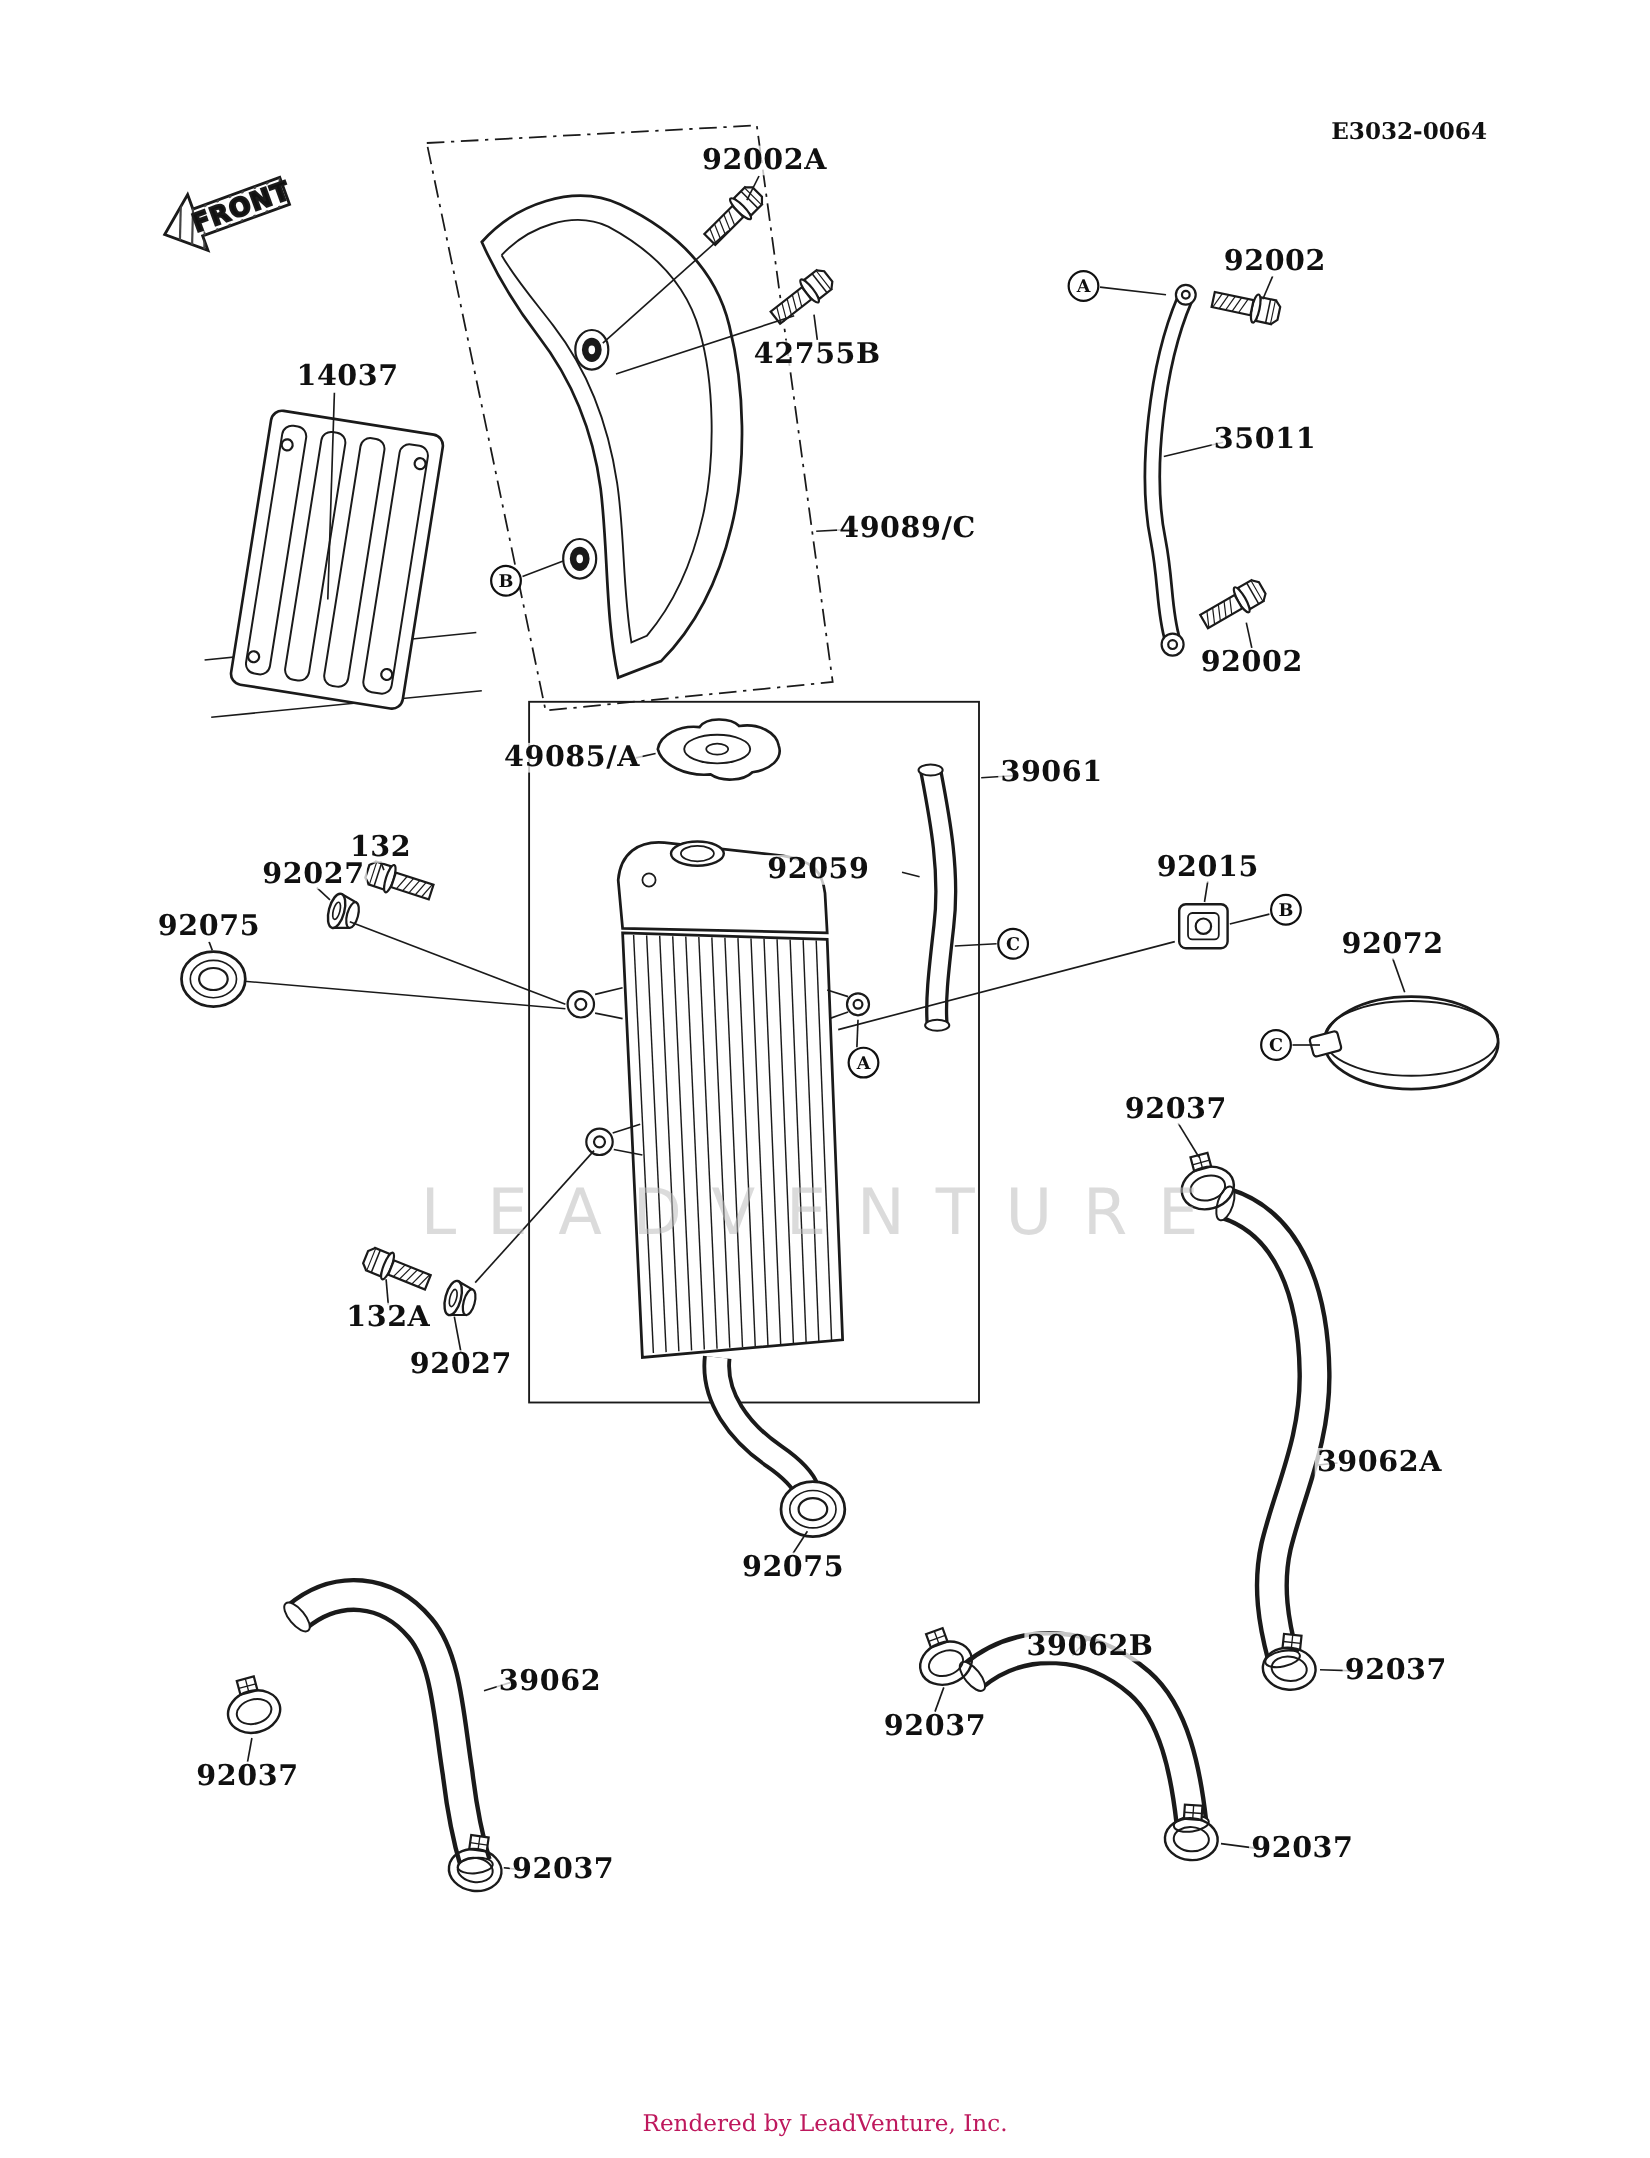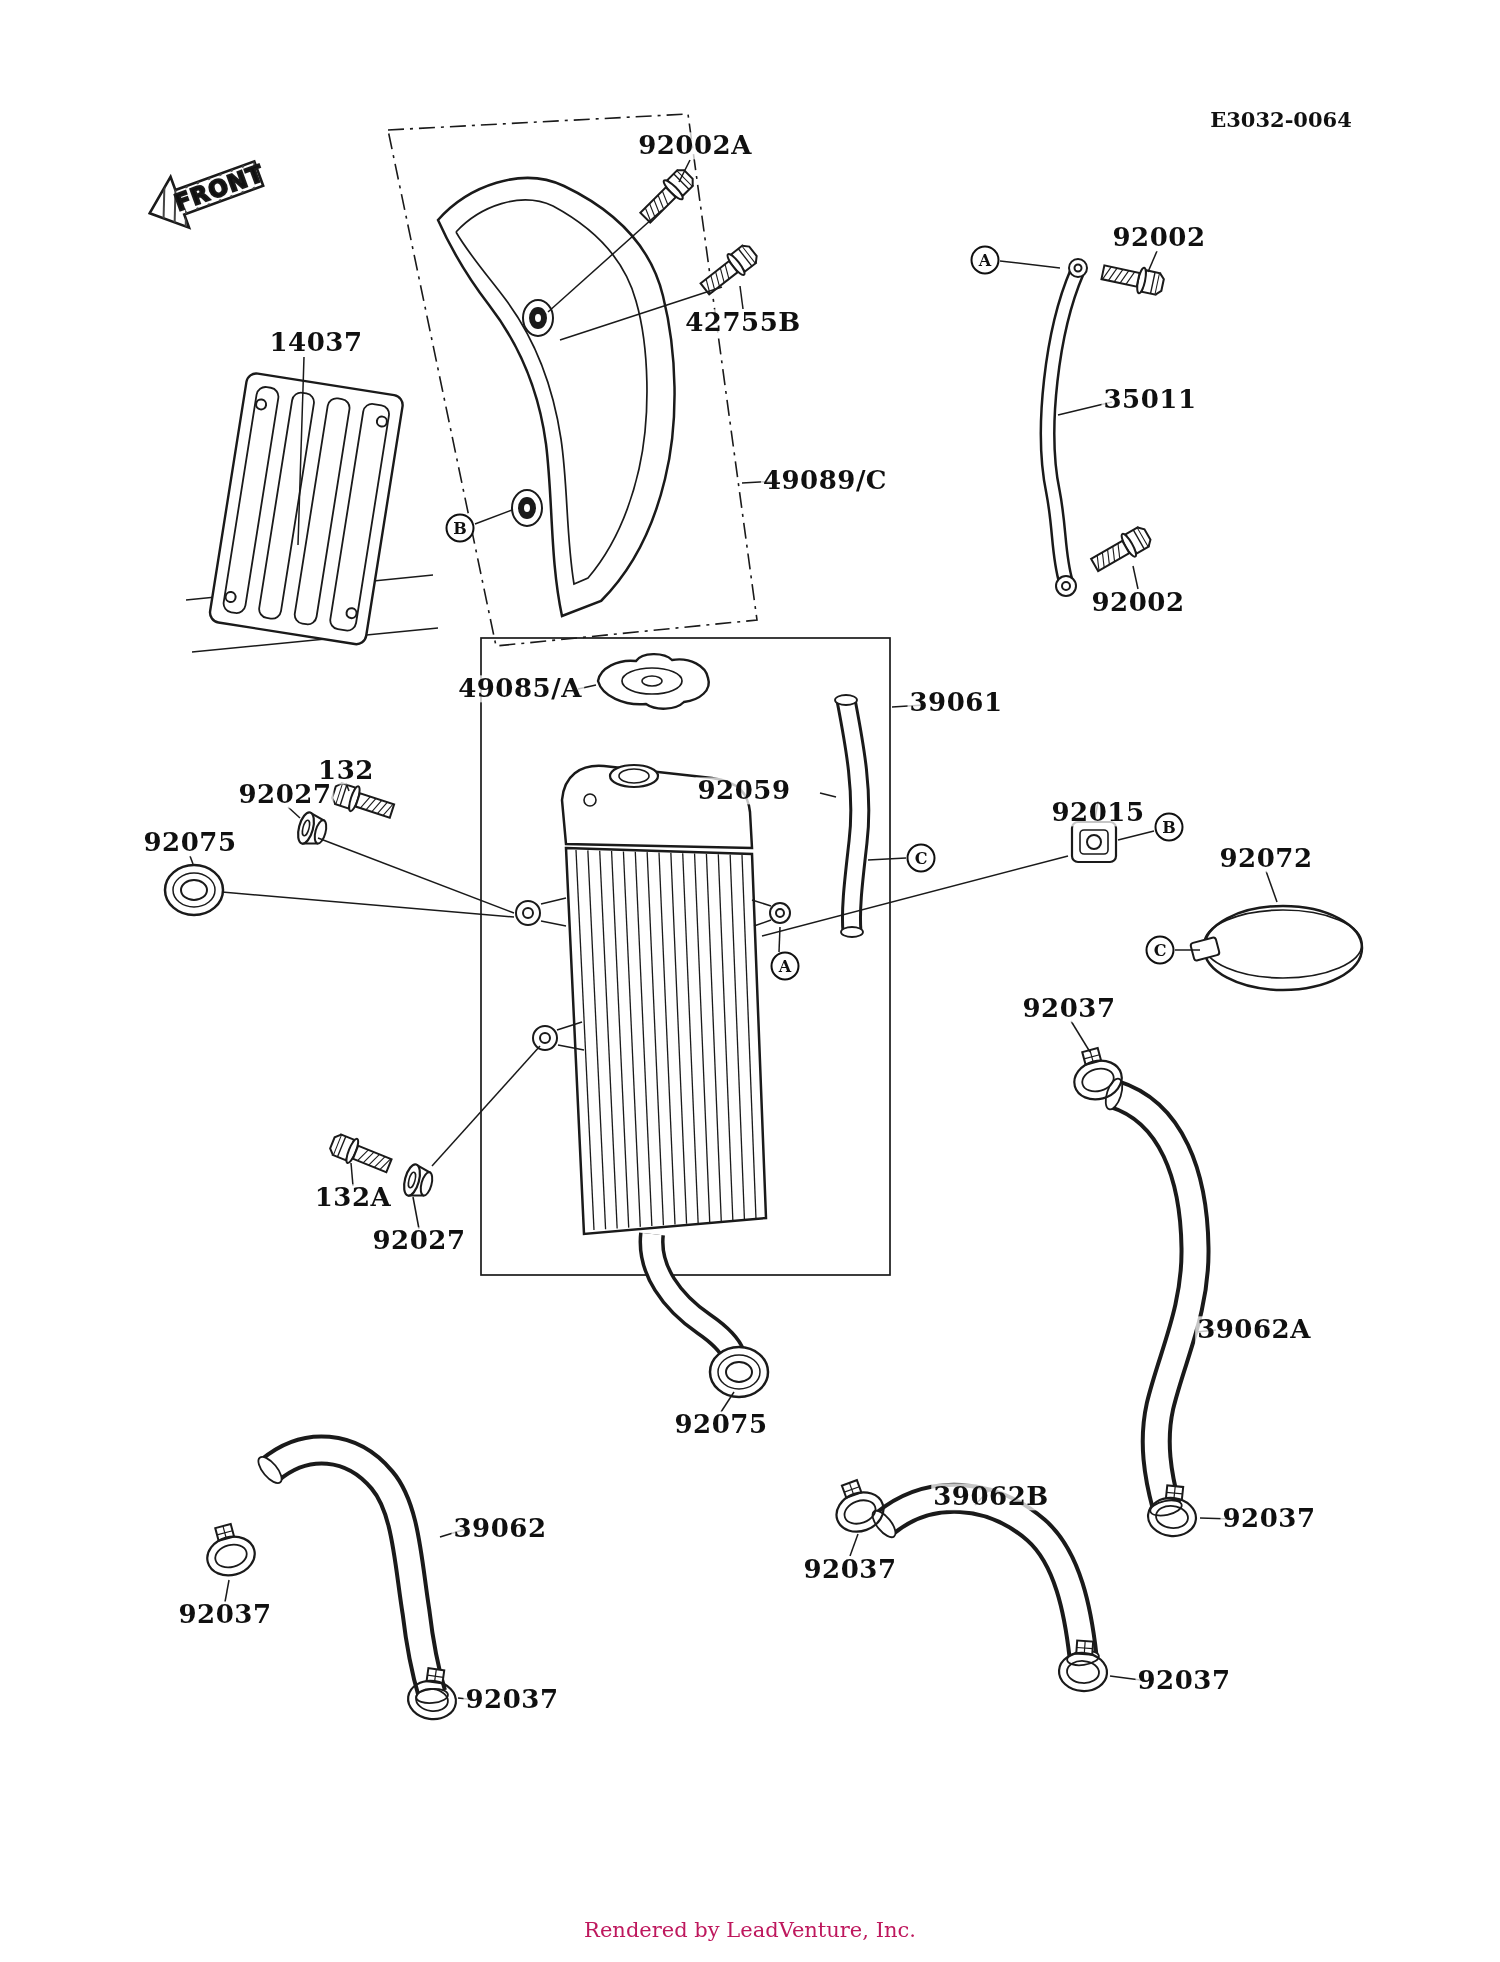--- a/index.html
+++ b/index.html
@@ -289,36 +289,37 @@
         <line class="ln" x1="1000" y1="261" x2="1060" y2="268"></line>
         <line class="ln" x1="475" y1="524" x2="512" y2="510"></line>
         <line class="ln" x1="1154" y1="831" x2="1118" y2="840"></line>
         <line class="ln" x1="906" y1="858" x2="868" y2="860"></line>
         <line class="ln" x1="1175" y1="950" x2="1200" y2="950"></line>
         <line class="ln" x1="779" y1="952" x2="780" y2="927"></line>
       </g>
     </g>
   </svg>
 
+  <div class="watermark">LEADVENTURE</div>
 
   <div id="annotation-layer">
     <div class="diagram-code">E3032-0064</div>
     <div class="footer">Rendered by LeadVenture, Inc.</div>
 
   <div class="part-label" style="left: 695px; top: 146px;">92002A</div>
       <div class="part-label" style="left: 743px; top: 323px;">42755B</div>
       <div class="part-label" style="left: 1159px; top: 238px;">92002</div>
       <div class="part-label" style="left: 1150px; top: 400px;">35011</div>
       <div class="part-label" style="left: 1138px; top: 603px;">92002</div>
       <div class="part-label" style="left: 316px; top: 343px;">14037</div>
       <div class="part-label" style="left: 825px; top: 481px;">49089/C</div>
       <div class="part-label" style="left: 520px; top: 689px;">49085/A</div>
       <div class="part-label" style="left: 956px; top: 703px;">39061</div>
       <div class="part-label" style="left: 744px; top: 791px;">92059</div>
-      <div class="part-label" style="left: 1098px; top: 789px; margin-top: 24px;">92015</div>
+      <div class="part-label" style="left: 1098px; top: 789px;">92015</div>
       <div class="part-label" style="left: 1266px; top: 859px; text-align: right;">92072</div>
       <div class="part-label" style="left: 346px; top: 771px;">132</div>
       <div class="part-label" style="left: 285px; top: 795px;">92027</div>
       <div class="part-label" style="left: 190px; top: 843px;">92075</div>
       <div class="part-label" style="left: 1069px; top: 1009px;">92037</div>
       <div class="part-label" style="left: 353px; top: 1198px;">132A</div>
       <div class="part-label" style="left: 419px; top: 1241px;">92027</div>
       <div class="part-label" style="left: 1254px; top: 1330px;">39062A</div>
       <div class="part-label" style="left: 721px; top: 1425px;">92075</div>
       <div class="part-label" style="left: 991px; top: 1476px; margin-top: 21px;">39062B</div>

